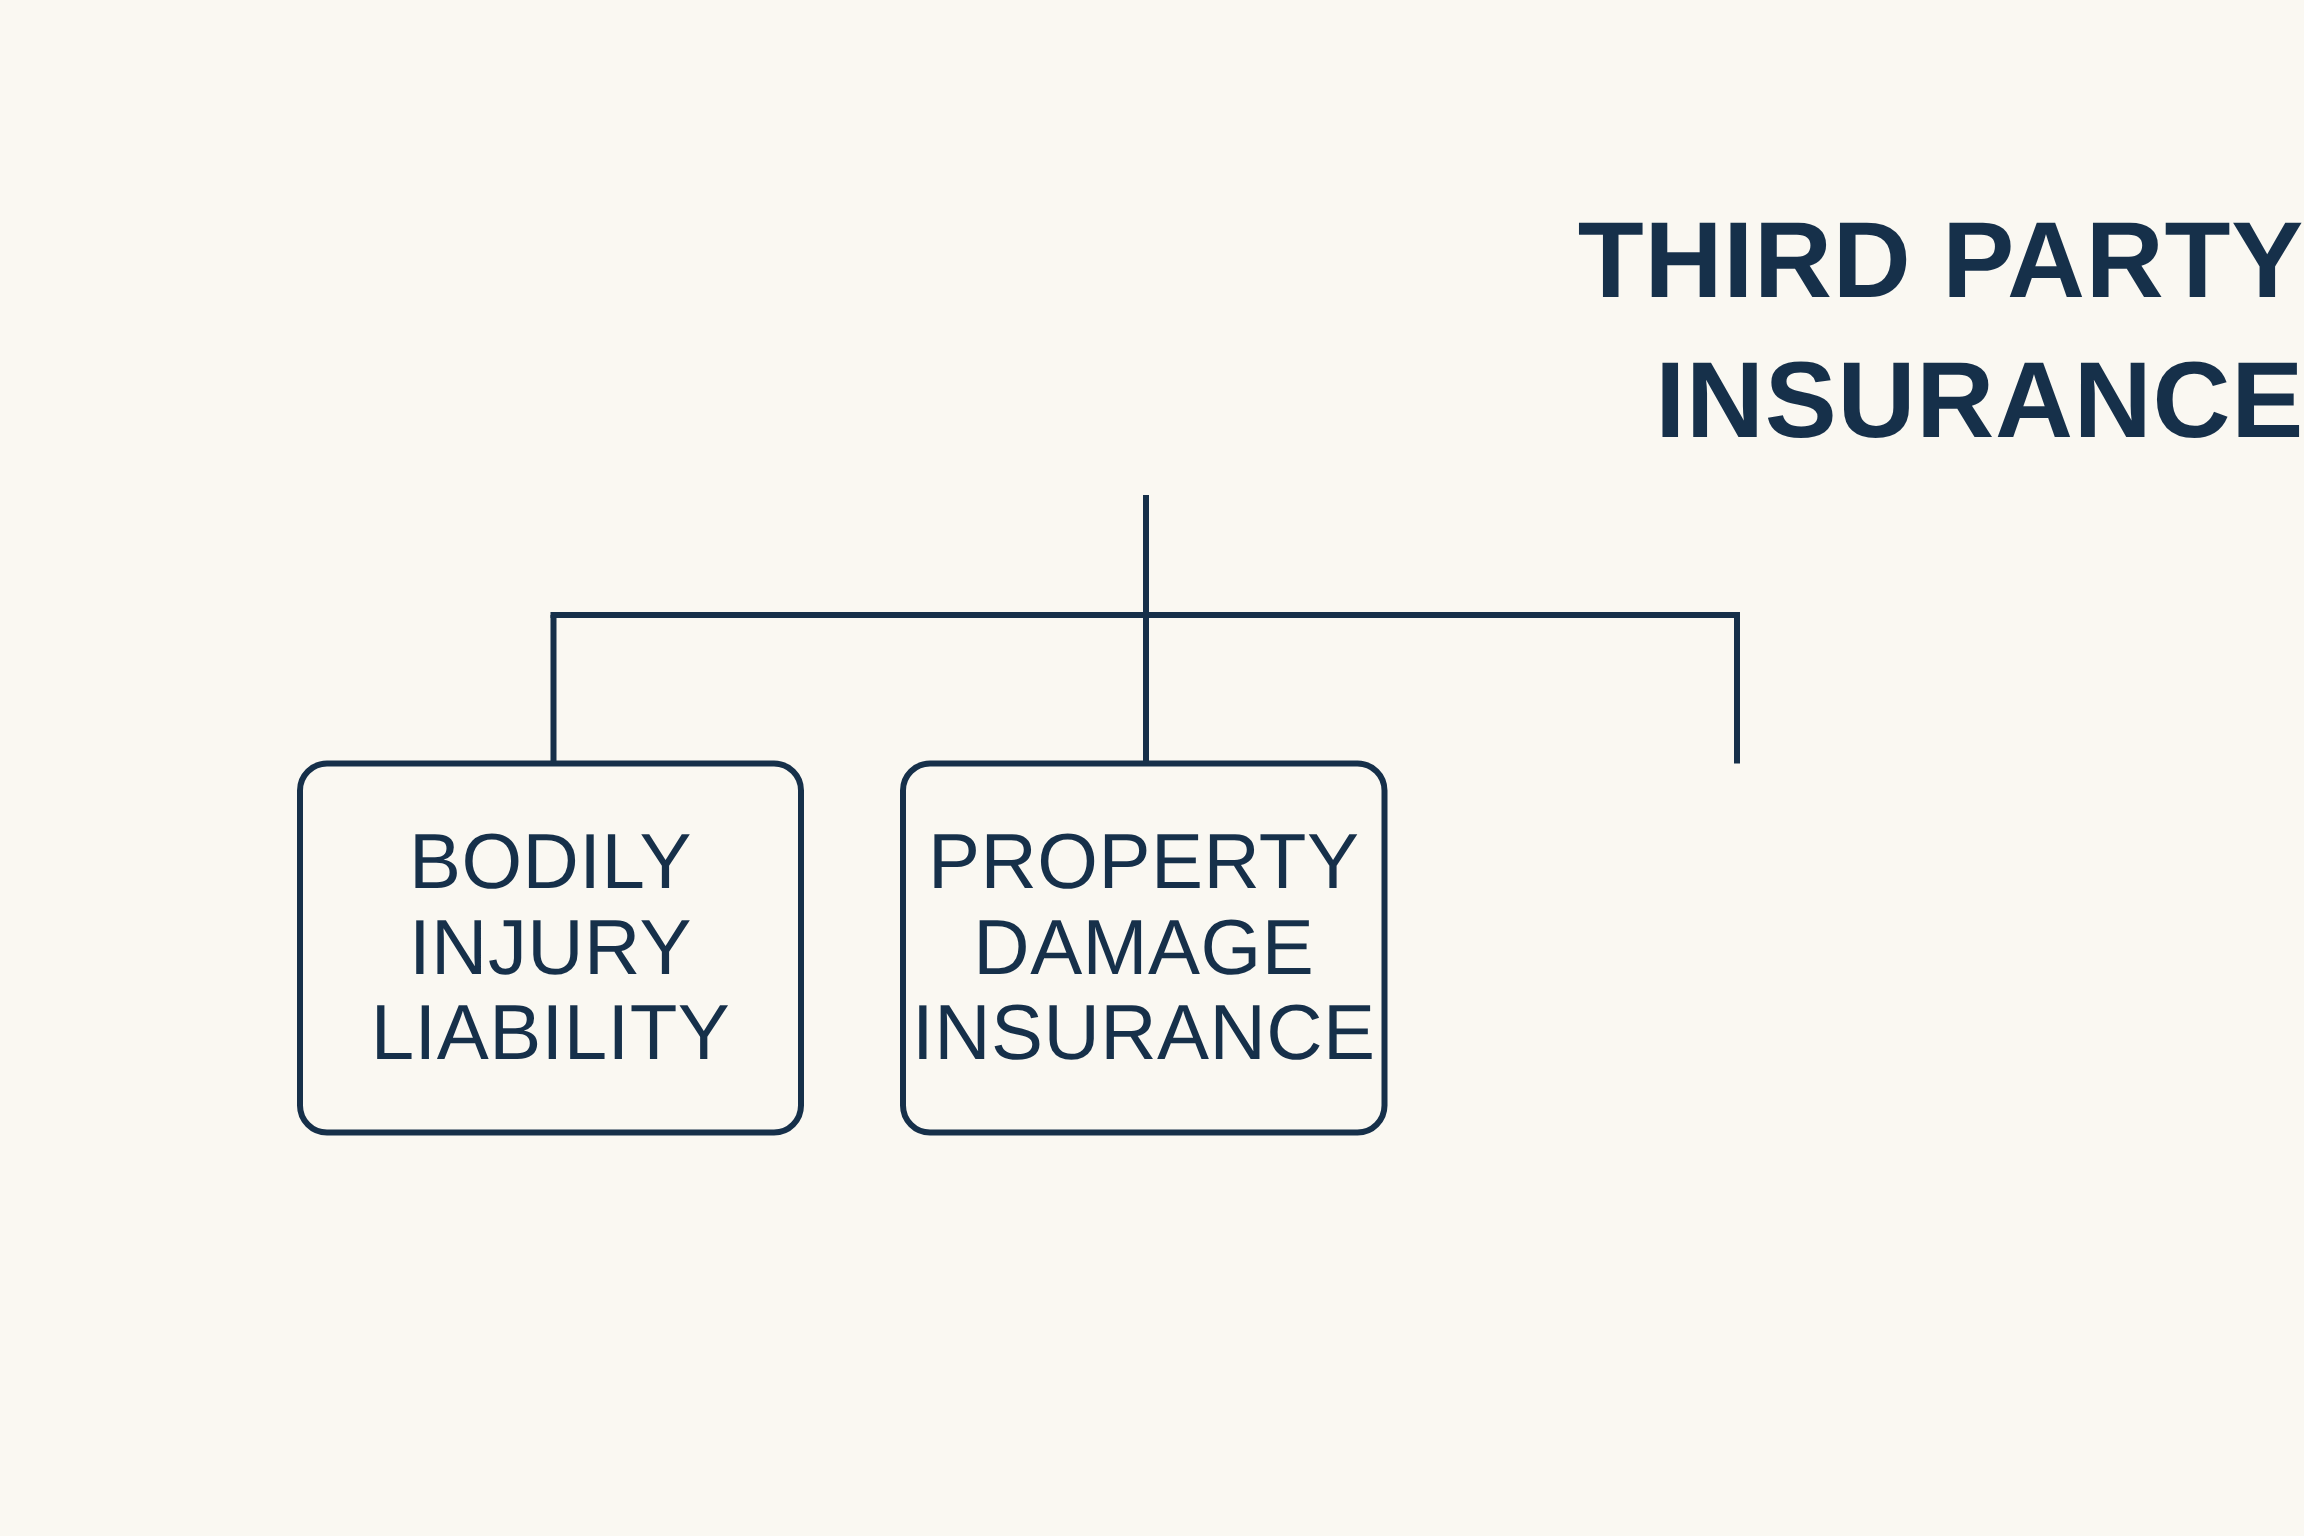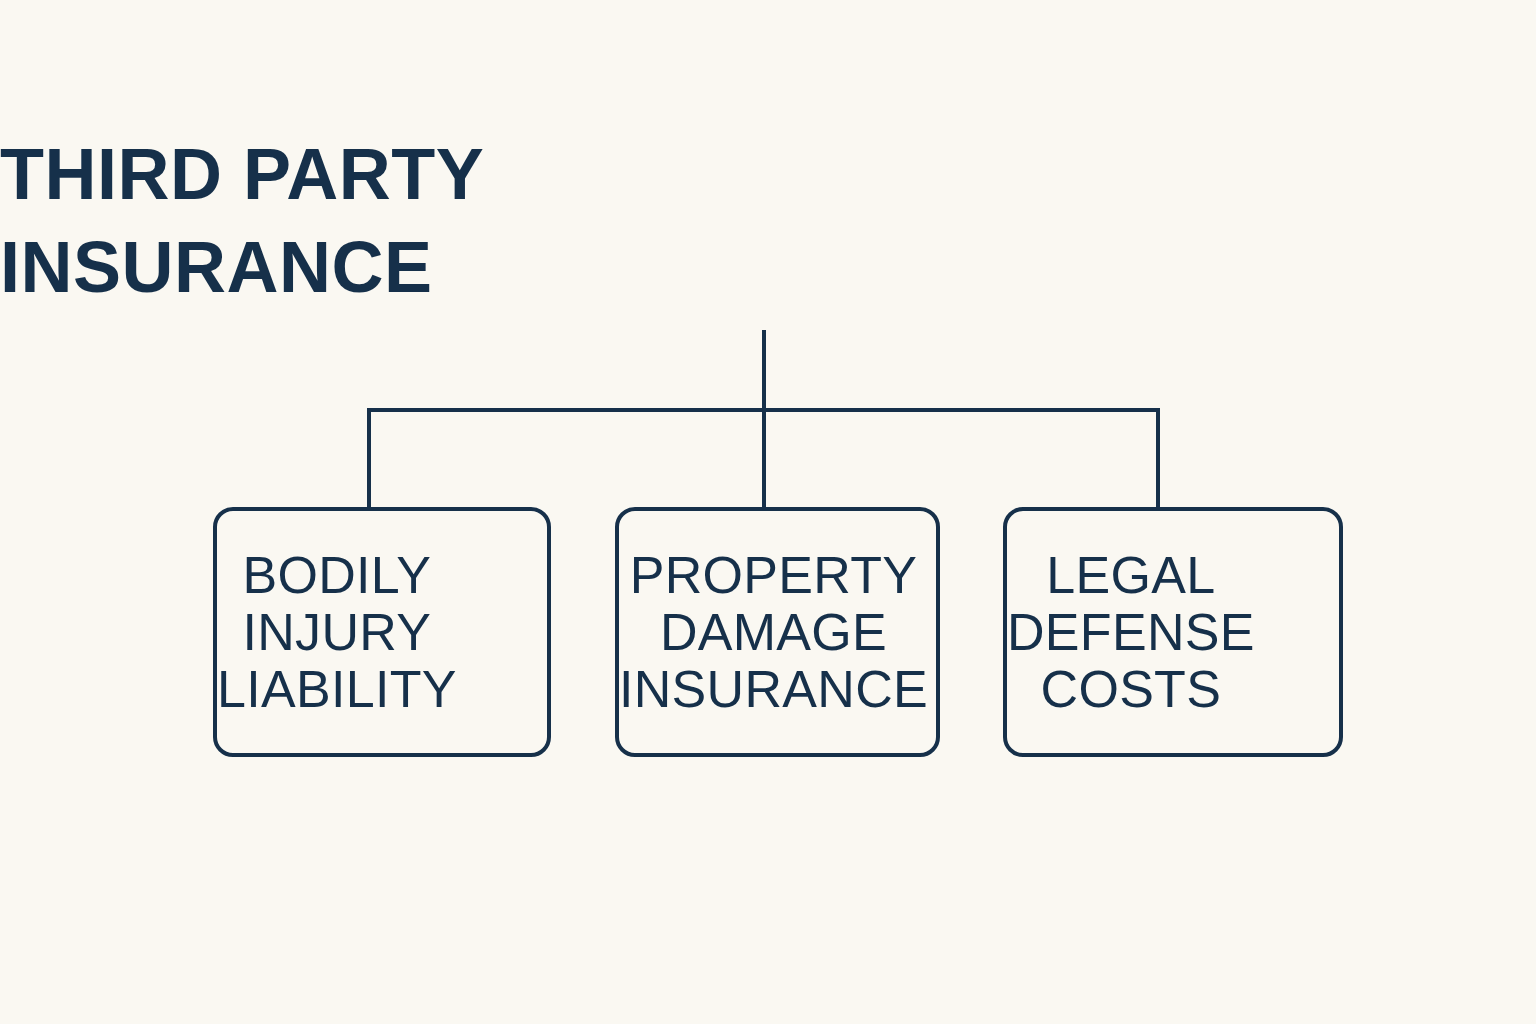--- a/index.html
+++ b/index.html
@@ -21,21 +21,21 @@
     height: 1024px;
     background: #faf8f2;
   }
 
   
   #root-title {
     position: absolute;
     left: 0;
     top: 128px;
     width: 1536px;
-    text-align: left;
+    text-align: right;
     color: #16304a;
     font-size: 72px;
     font-weight: 700;
     line-height: 93px;
     letter-spacing: 0.5px;
     white-space: pre-line;
     user-select: none;
   }
 
   
@@ -50,23 +50,22 @@
 
   
   .node-box {
     position: absolute;
     box-sizing: border-box;
     border: 4px solid #16304a;
     border-radius: 20px;
     background: #faf8f2;
     display: flex;
     align-items: center;
-    justify-content: flex-start;
+    justify-content: center;
     text-align: center;
-    margin-left: 15px;
   }
   .node-box-label {
     color: #16304a;
     font-size: 52px;
     font-weight: 500;
     line-height: 57px;
     letter-spacing: 0.3px;
     white-space: pre-line;
     user-select: none;
   }
@@ -101,19 +100,14 @@
 INJURY
 LIABILITY</span>
   </div>
 
   <div class="node-box" id="node-box-1">
     <span class="node-box-label">PROPERTY
 DAMAGE
 INSURANCE</span>
   </div>
 
-  <div class="node-box" id="node-box-2">
-    <span class="node-box-label">LEGAL
-DEFENSE
-COSTS</span>
-  </div>
 
 </div>
 
 </body></html>

